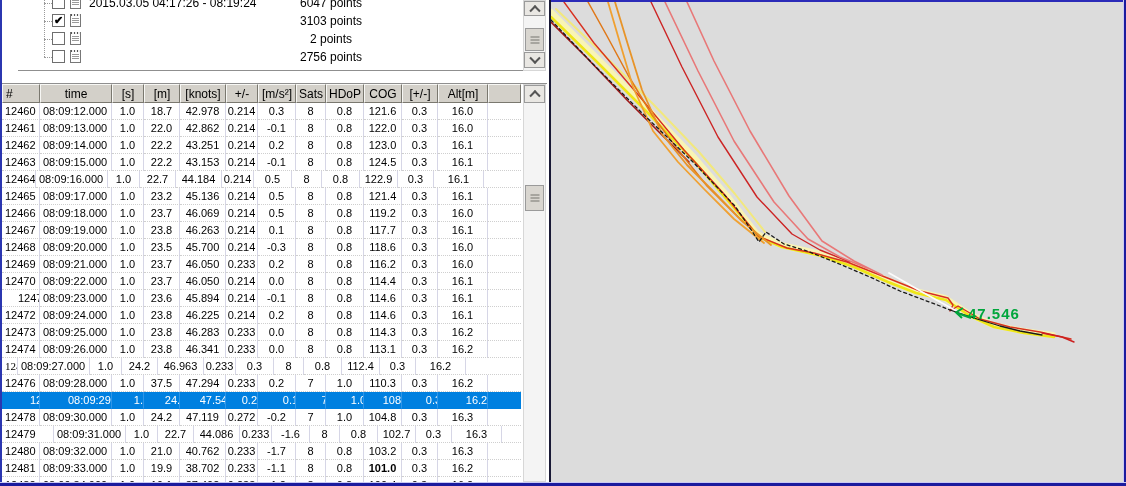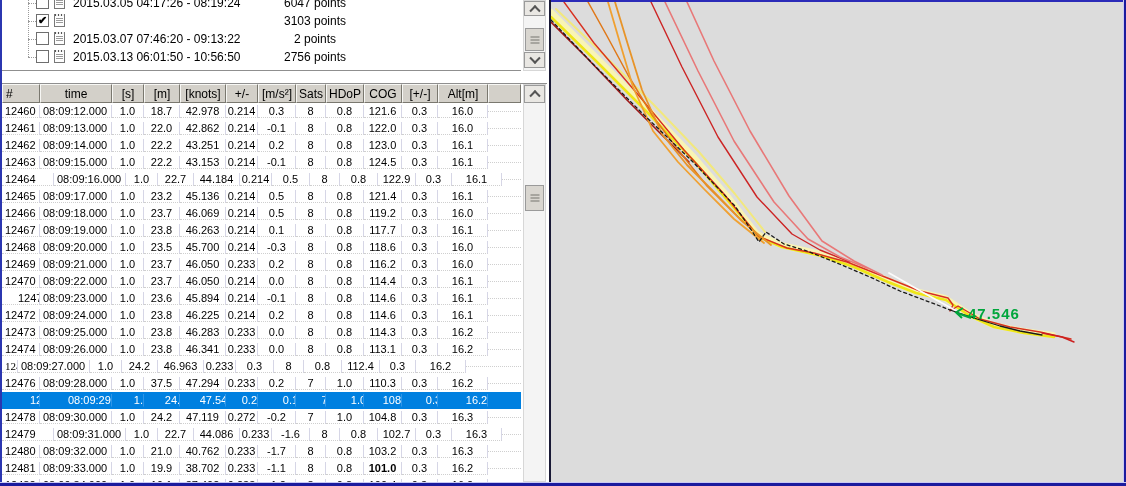--- a/index.html
+++ b/index.html
@@ -9,21 +9,21 @@
     -webkit-font-smoothing:none;
   }
   
   .b-left{position:absolute;left:0;top:0;width:2px;height:486px;background:#2b36b0;}
   .b-right{position:absolute;left:1123px;top:0;width:3px;height:486px;background:#1b1b9e;border-left:1px solid #c9c9f4;box-sizing:border-box;}
   .b-bottom{position:absolute;left:0;top:482px;width:1126px;height:4px;background:#1b1b9e;border-top:1px solid #c9c9f4;box-sizing:border-box;}
   .b-maptop{position:absolute;left:551px;top:0;width:575px;height:2px;background:#2b2bb8;}
   .pane-divider{position:absolute;left:549px;top:0;width:2px;height:486px;background:#191936;}
 
   
-  .list-pane{position:absolute;left:2px;top:0;width:519px;height:71px;background:#fff;border-bottom:1px solid #8f8f8f;box-sizing:border-box;overflow:hidden;padding-left:42px;}
+  .list-pane{position:absolute;left:18px;top:0;width:519px;height:71px;background:#fff;border-bottom:1px solid #8f8f8f;box-sizing:border-box;overflow:hidden;padding-left:42px;}
   .tree-vline{position:absolute;left:26px;top:0;width:1px;height:57px;border-left:1px dotted #9a9a9a;}
   .sess-row{position:absolute;left:0;width:519px;height:18px;}
   .tree-hline{position:absolute;left:26px;top:9px;width:8px;height:1px;border-top:1px dotted #9a9a9a;}
   .chk{position:absolute;left:34px;top:2px;width:13px;height:13px;background:#fff;border:1px solid #6e6e6e;box-sizing:border-box;font-size:11px;line-height:11px;text-align:center;color:#000;font-weight:bold;}
   .doc-ic{position:absolute;left:52px;top:2px;width:11px;height:13px;background:#fdfdfd;border:1px solid #777;box-sizing:border-box;}
   .doc-ic::before{content:"";position:absolute;left:1px;right:1px;top:2px;height:7px;
     background:repeating-linear-gradient(#fff 0 1px,#9a9a9a 1px 2px);}
   .doc-ic::after{content:"";position:absolute;left:0;right:0;top:-1px;height:2px;
     background:repeating-linear-gradient(90deg,#555 0 1px,#eee 1px 3px);}
   .sess-label{position:absolute;left:71px;top:2px;font-size:12px;white-space:nowrap;}
@@ -41,21 +41,21 @@
 
   
   .grid-hline{position:absolute;left:2px;top:83px;width:545px;height:1px;background:#8f8f8f;}
   .grid-pane{position:absolute;left:2px;top:84px;width:519px;height:398px;background:#fff;overflow:hidden;}
   .hrow{display:flex;height:19px;}
   .hcell{flex:0 0 auto;box-sizing:border-box;background:#d3d0c9;
     border-top:1px solid #f7f7f4;border-left:1px solid #f7f7f4;
     border-right:1px solid #7a786f;border-bottom:1px solid #7a786f;
     display:flex;align-items:center;justify-content:center;font-size:12px;white-space:nowrap;overflow:hidden;}
   .hcell.stub{flex:1 1 auto;}
-  .trow{display:flex;height:17px;align-items:center;}
+  .trow{display:flex;height:17px;}
   .tcell{flex:0 0 auto;box-sizing:border-box;border-right:1px solid #d6d6e6;border-bottom:1px dotted #cfcfcf;
     display:flex;align-items:center;justify-content:center;font-size:11px;white-space:nowrap;overflow:hidden;}
   .tcell.stub{flex:1 1 auto;border-right:none;}
   .al{justify-content:flex-start;padding-left:3px;}
   .trow.selected{background:#0080e0;color:#fff;}
   .trow.selected .tcell{border-right-color:#2e95e8;border-bottom-color:#0080e0;padding-left:28px;}
 
   
   .map-pane{position:absolute;left:551px;top:2px;width:572px;height:480px;background:#dcdcdc;overflow:hidden;}
   .map-pane svg{position:absolute;left:0;top:0;}
@@ -79,28 +79,26 @@
         <div class="sess-row" style="top: 12px;">
           <div class="tree-hline"></div>
           <div class="chk">✔</div>
           <div class="doc-ic"></div>
           <span class="sess-points">3103 points</span>
         </div>
         <div class="sess-row" style="top: 30px;">
           <div class="tree-hline"></div>
           <div class="chk"></div>
           <div class="doc-ic"></div>
-          <span class="sess-label">2015.03.07 07:46:20 - 09:13:22</span>
           <span class="sess-points">2 points</span>
         </div>
         <div class="sess-row" style="top: 48px;">
           <div class="tree-hline"></div>
           <div class="chk"></div>
           <div class="doc-ic"></div>
-          <span class="sess-label">2015.03.13 06:01:50 - 10:56:50</span>
           <span class="sess-points">2756 points</span>
         </div>
       </div>
   </div>
 
   <div class="sbar" style="left:523px;top:0;width:23px;height:71px;">
     <div class="sb-btn" style="top:0;height:15px;">
         <span class="chev up"></span>
       </div>
     <div class="sb-thumb" style="top:27px;height:23px;">
@@ -183,21 +181,21 @@
           <div class="tcell" style="width: 32px;">0.214</div>
           <div class="tcell" style="width: 38px;">-0.1</div>
           <div class="tcell" style="width: 30px;">8</div>
           <div class="tcell" style="width: 38px;">0.8</div>
           <div class="tcell" style="width: 38px;">124.5</div>
           <div class="tcell" style="width: 36px;">0.3</div>
           <div class="tcell" style="width: 50px;">16.1</div>
           <div class="tcell stub"></div>
         </div>
         <div class="trow">
-          <div class="tcell al" style="width: 52px;">12464</div>
+          <div class="tcell al" style="width: 34px;">12464</div>
           <div class="tcell al" style="width: 72px;">08:09:16.000</div>
           <div class="tcell" style="width: 32px;">1.0</div>
           <div class="tcell" style="width: 36px;">22.7</div>
           <div class="tcell" style="width: 46px;">44.184</div>
           <div class="tcell" style="width: 32px;">0.214</div>
           <div class="tcell" style="width: 38px;">0.5</div>
           <div class="tcell" style="width: 30px;">8</div>
           <div class="tcell" style="width: 38px;">0.8</div>
           <div class="tcell" style="width: 38px;">122.9</div>
           <div class="tcell" style="width: 36px;">0.3</div>

